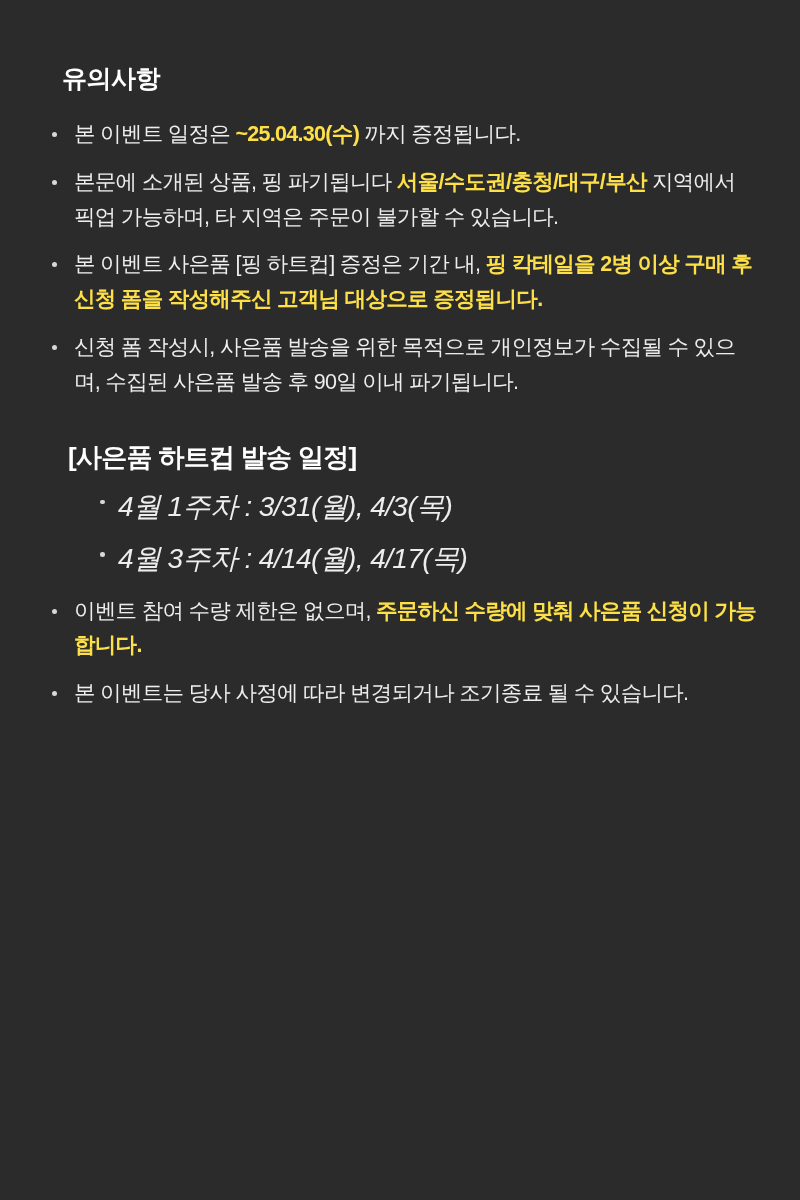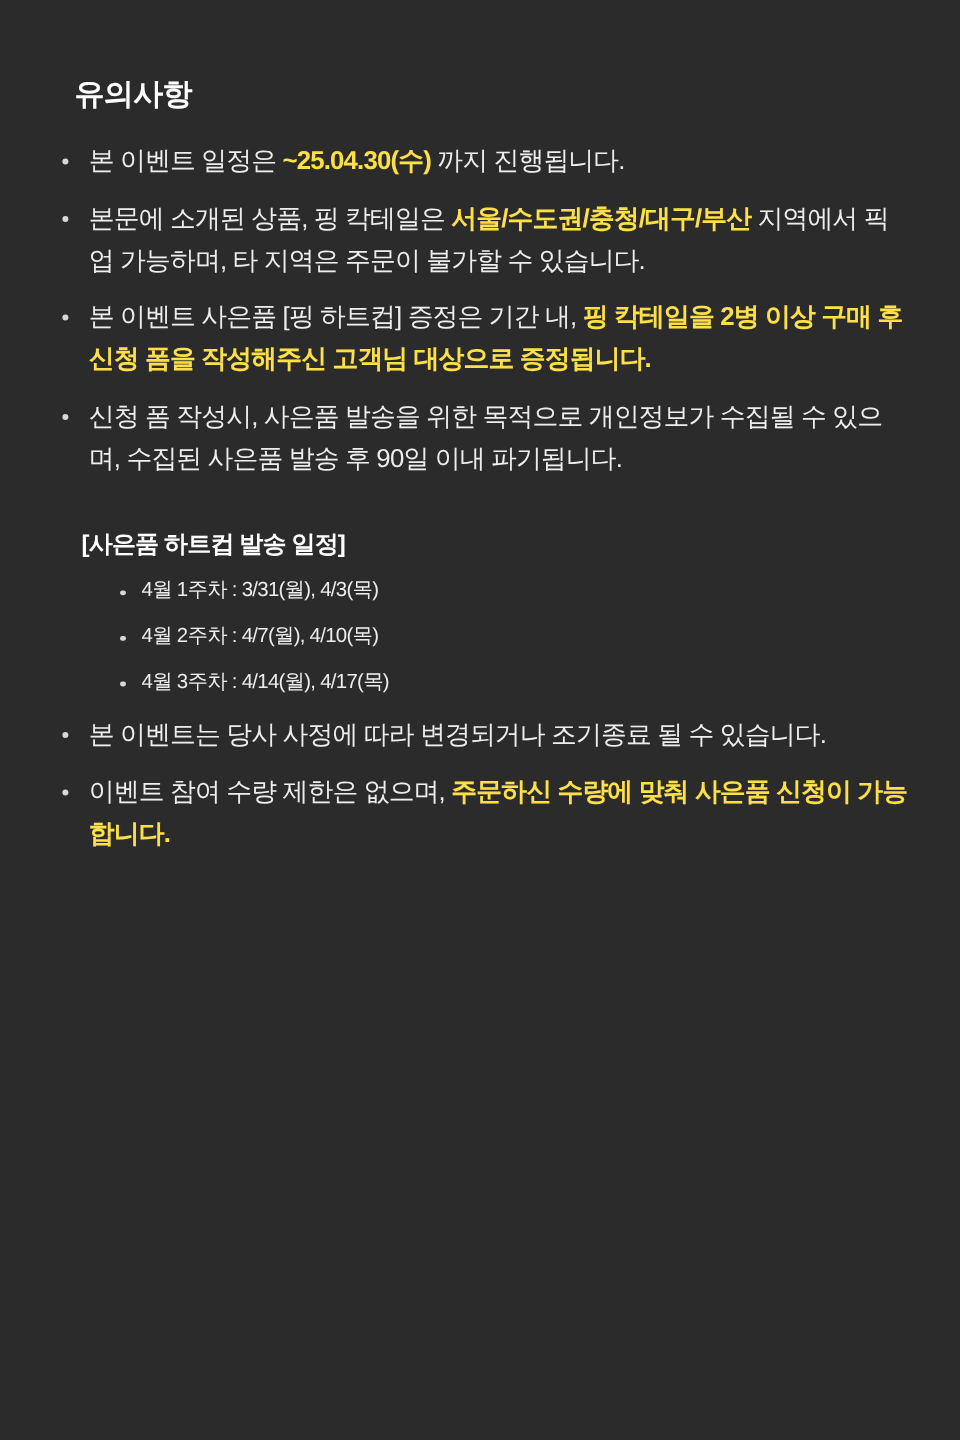--- a/index.html
+++ b/index.html
@@ -53,39 +53,40 @@
     background: #d8d8d8;
   }
   .b {
     font-weight: bold;
     color: #fde047;
   }
   .schedule-block {
     margin: 40px 0 0 24px;
   }
   .schedule-heading {
-    font-size: 20px;
+    font-size: 26px;
     font-weight: bold;
     letter-spacing: -0.7px;
     color: #ffffff;
     margin-bottom: 14px;
   }
   ul.schedule-list {
     list-style: none;
     margin: 0;
     padding: 0 0 0 26px;
   }
   ul.schedule-list > li {
     position: relative;
     padding-left: 24px;
     margin-bottom: 16px;
-    font-size: 17px;
+    font-size: 28px;
     line-height: 1.3;
     letter-spacing: -0.6px;
     color: #ededed;
+    font-style: italic;
   }
   ul.schedule-list > li::before {
     content: "";
     position: absolute;
     left: 6px;
     top: 11px;
     width: 4.5px;
     height: 4.5px;
     border-radius: 50%;
     background: #d8d8d8;
@@ -95,33 +96,32 @@
   }
 </style>
 </head>
 <body>
 
 <div class="page">
 
   <h1 class="notice-title">유의사항</h1>
 
   <ul class="notice-list">
-      <li><span>본 이벤트 일정은 </span><span class="b">~25.04.30(수)</span><span> 까지 진행됩니다.</span></li>
-      <li><span>본문에 소개된 상품, 핑 칵테일은 </span><span class="b">서울/수도권/충청/대구/부산</span><span> 지역에서 픽업 가능하며, 타 지역은 주문이 불가할 수 있습니다.</span></li>
+      <li><span>본 이벤트 일정은 </span><span class="b">~25.04.30(수)</span><span> 까지 증정됩니다.</span></li>
+      <li><span>본문에 소개된 상품, 핑 파기됩니다 </span><span class="b">서울/수도권/충청/대구/부산</span><span> 지역에서 픽업 가능하며, 타 지역은 주문이 불가할 수 있습니다.</span></li>
       <li><span>본 이벤트 사은품 [핑 하트컵] 증정은 기간 내, </span><span class="b">핑 칵테일을 2병 이상 구매 후 신청 폼을 작성해주신 고객님 대상으로 증정됩니다.</span></li>
       <li><span>신청 폼 작성시, 사은품 발송을 위한 목적으로  개인정보가 수집될 수 있으며, 수집된 사은품 발송 후 90일 이내 파기됩니다.</span></li>
     </ul>
 
   <div class="schedule-block">
     <div class="schedule-heading">[사은품 하트컵 발송 일정]</div>
     <ul class="schedule-list">
         <li>4월 1주차 : 3/31(월), 4/3(목)</li>
-        <li>4월 2주차 : 4/7(월), 4/10(목)</li>
         <li>4월 3주차 : 4/14(월), 4/17(목)</li>
       </ul>
   </div>
 
   <ul class="notice-list tail-list">
+      <li><span>이벤트 참여 수량 제한은 없으며, </span><span class="b">주문하신 수량에 맞춰 사은품 신청이 가능합니다.</span></li>
       <li><span>본 이벤트는 당사 사정에 따라 변경되거나 조기종료 될 수 있습니다.</span></li>
-      <li><span>이벤트 참여 수량 제한은 없으며, </span><span class="b">주문하신 수량에 맞춰 사은품 신청이 가능합니다.</span></li>
     </ul>
 
 </div>
 
 </body></html>

